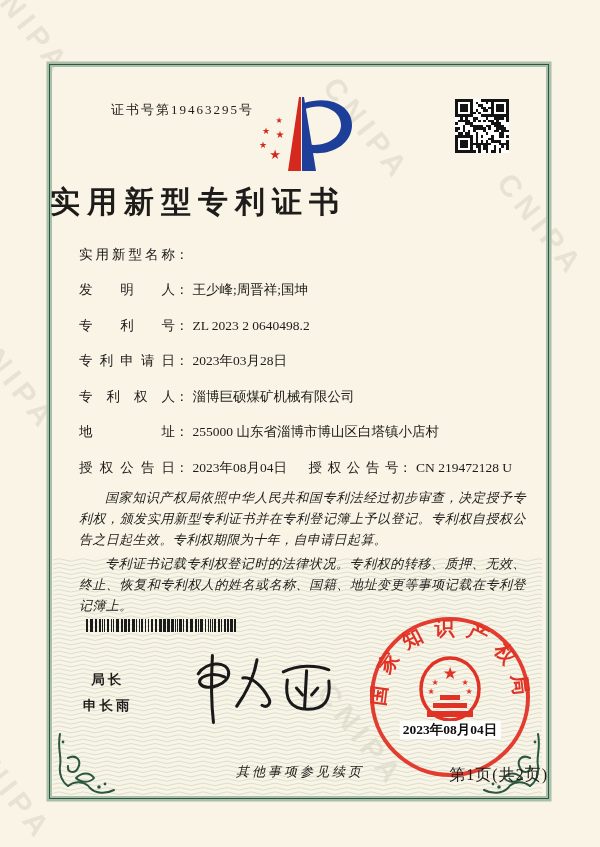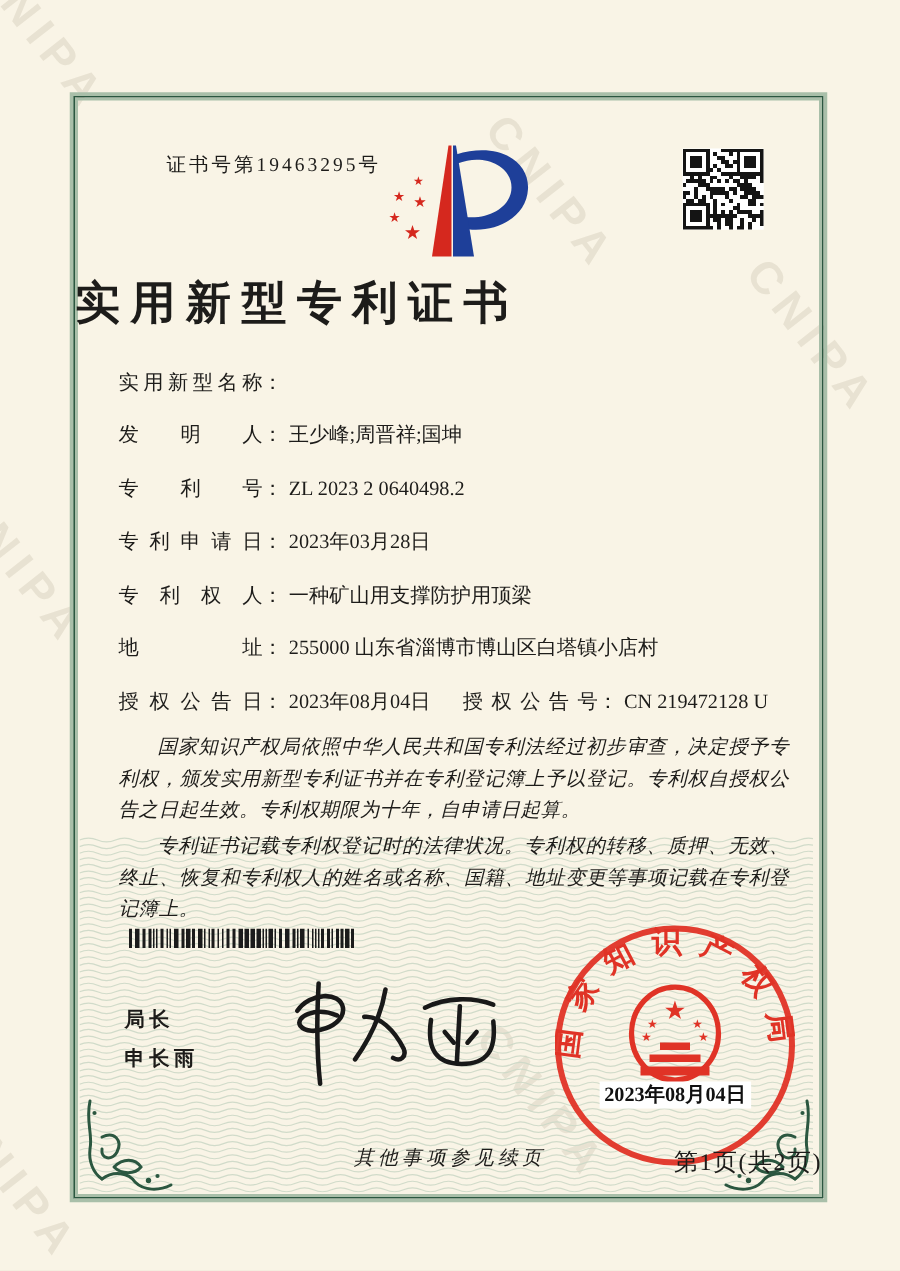--- a/index.html
+++ b/index.html
@@ -31,21 +31,21 @@
   .flab2{display:inline-block;width:90px;text-align:justify;text-align-last:justify;}
   .colon{display:inline-block;margin-right:4px;}
   .fval1{display:inline-block;width:116px;}
   
   .paras{position:absolute;left:29px;top:422px;width:447px;font-size:13px;font-style:italic;
          line-height:21px;letter-spacing:0.4px;text-align:justify;}
   .paras p{margin:0 0 3px 0;text-indent:2em;}
   
   .barcode{position:absolute;left:36px;top:554px;width:154px;height:13px;}
   .signer{position:absolute;left:33px;top:602px;font-family:"Liberation Sans","DejaVu Sans",sans-serif;
-          font-weight:bold;font-size:13.5px;line-height:26px;letter-spacing:3px;}
+          font-weight:bold;font-size:13.5px;line-height:26px;letter-spacing:3px;text-align:center;}
   .sig{position:absolute;left:128px;top:578px;width:162px;height:86px;}
   .seal{position:absolute;left:320px;top:552px;width:160px;height:160px;}
   .seal-ring{position:absolute;inset:0;border:4px solid var(--sealred,#e03326);border-radius:50%;opacity:.95;}
   .seal svg{position:absolute;inset:0;width:160px;height:160px;}
   .seal-date{position:absolute;left:50%;top:104px;transform:translateX(-50%);background:#fff;
              padding:0 3px;font-weight:bold;font-size:13.5px;color:#101010;white-space:nowrap;z-index:3;}
   .pageno{position:absolute;left:0;top:700px;width:100%;text-align:right;font-size:16px;letter-spacing:1px;}
   .footnote{position:absolute;left:0;top:763px;width:100%;text-align:center;font-size:13px;
             font-style:italic;letter-spacing:3px;z-index:2;}
   
@@ -331,21 +331,21 @@
         <span class="fval">ZL 2023 2 0640498.2</span>
       </div>
       <div class="frow">
         <span class="flab">专利申请日</span>
           <span class="colon">：</span>
         <span class="fval">2023年03月28日</span>
       </div>
       <div class="frow">
         <span class="flab">专利权人</span>
           <span class="colon">：</span>
-        <span class="fval">一种矿山用支撑防护用顶梁</span>
+        <span class="fval">淄博巨硕煤矿机械有限公司</span>
       </div>
       <div class="frow">
         <span class="flab">地址</span>
           <span class="colon">：</span>
         <span class="fval">255000 山东省淄博市博山区白塔镇小店村</span>
       </div>
       <div class="frow">
         <span class="flab">授权公告日</span>
           <span class="colon">：</span>
         <span class="fval1">2023年08月04日</span>

